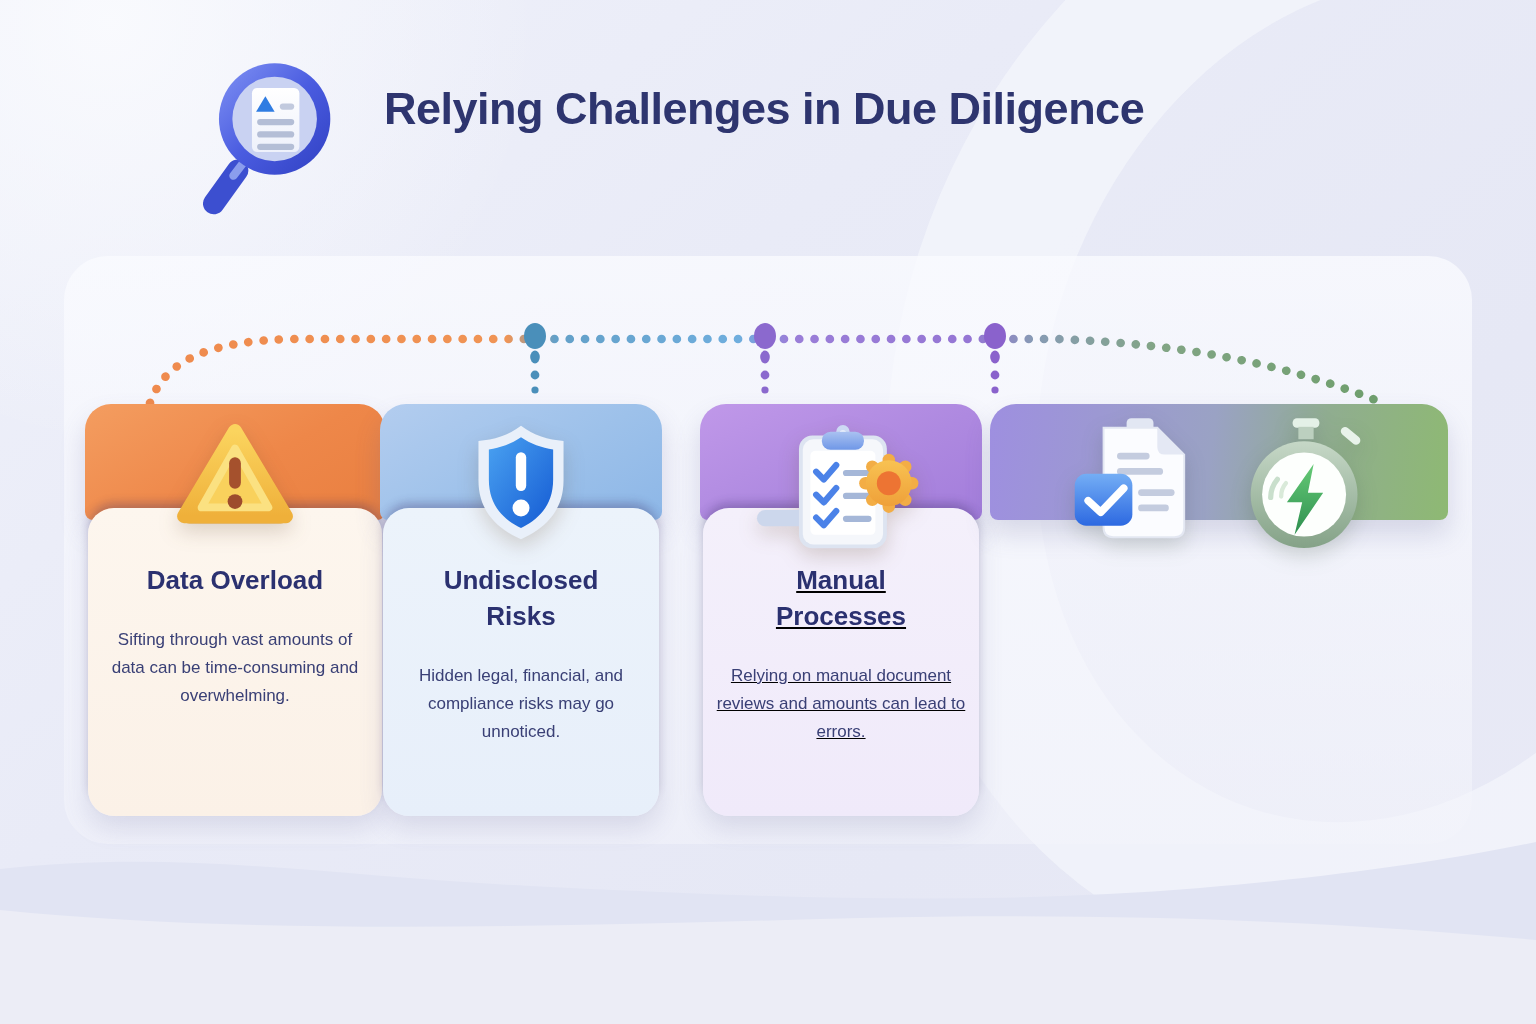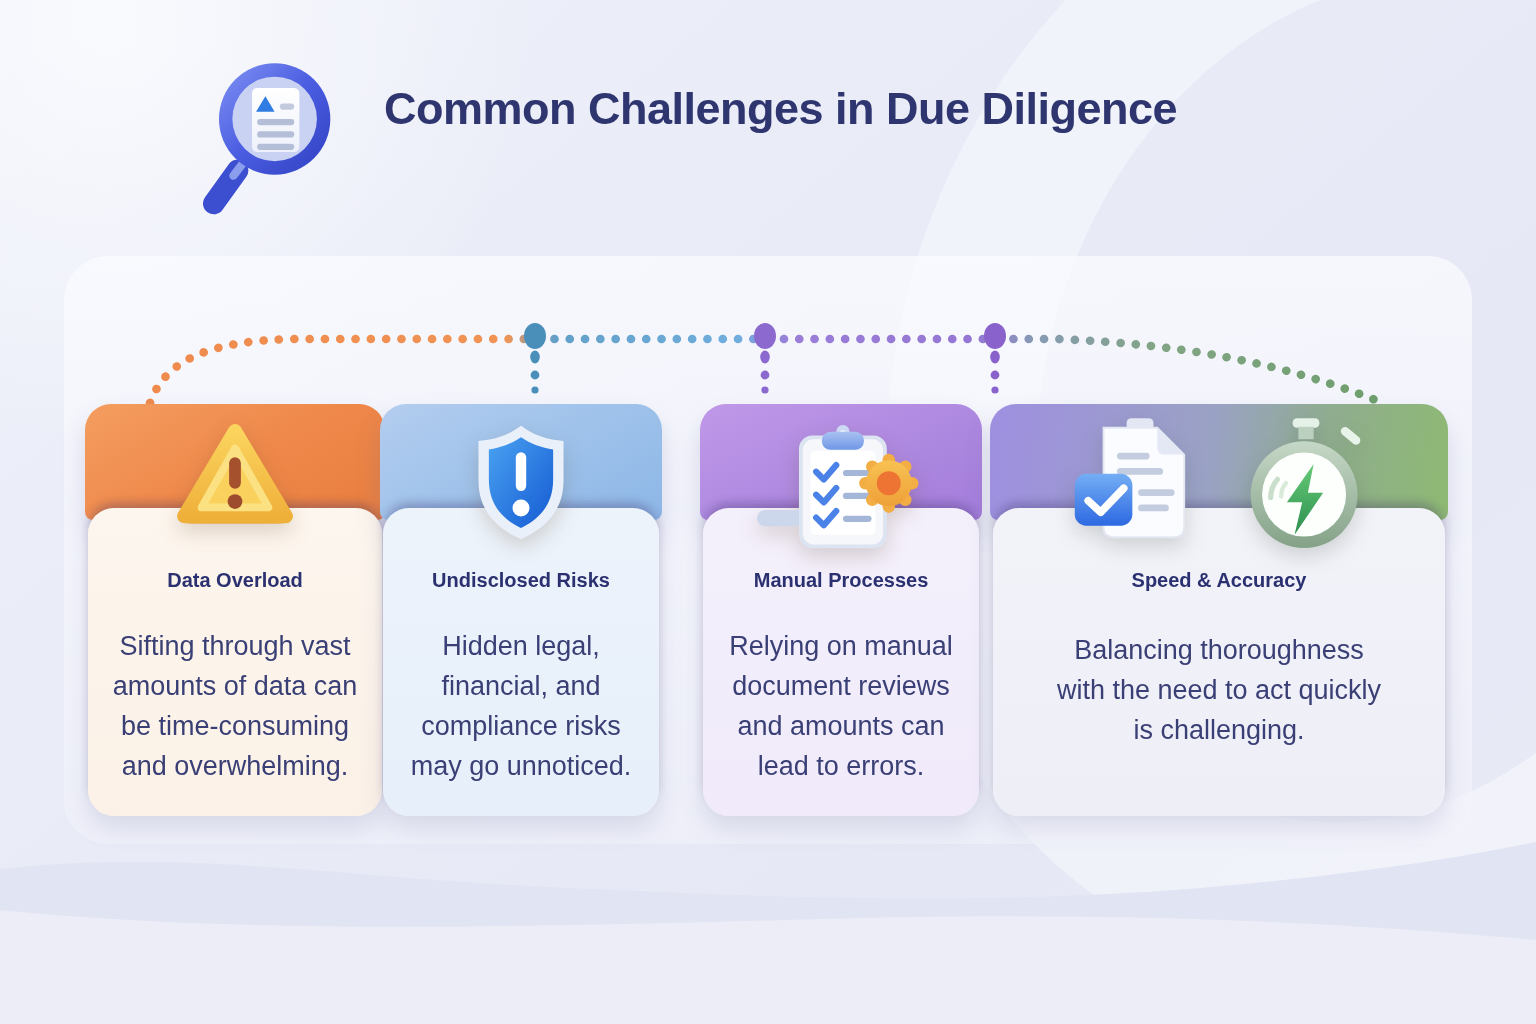--- a/index.html
+++ b/index.html
@@ -45,24 +45,24 @@
   .hdr-1{background:linear-gradient(150deg,#b3cdef 0%,#9dc1ea 55%,#8db7e7 100%);}
   .hdr-2{background:linear-gradient(155deg,#c098e9 0%,#ae89e0 55%,#a37ddb 100%);}
   .hdr-3{background:linear-gradient(97deg,#9e8fe0 0%,#9aa2c4 48%,#90ad90 72%,#8eb973 100%);}
   .card-body{
     position:absolute;left:3px;right:3px;top:104px;bottom:0;border-radius:26px;
     box-shadow:0 -7px 10px -2px rgba(58,45,104,.30), 0 12px 24px rgba(96,96,150,.16);
     padding:54px 10px 10px 10px;box-sizing:border-box;text-align:center;
   }
   .body-0{background:linear-gradient(180deg,#fdf6ee,#fbf1e7);}
   .body-1{background:linear-gradient(180deg,#ecf3fb,#e7effa);}
-  .body-2{background:linear-gradient(180deg,#f4f0fb,#f0eafa);}
+  .body-2{background:linear-gradient(180deg,#f4f0fb,#f0eafa);text-decoration:underline;}
   .body-3{background:linear-gradient(180deg,#f2f2f9,#eeeef7);}
-  .card-title{margin:0;font-size:20px;line-height:36px;font-weight:bold;color:#2b3170;}
-  .card-desc{margin:28px auto 0;font-size:27px;line-height:40px;color:#3a4076;}
+  .card-title{margin:0;font-size:26px;line-height:36px;font-weight:bold;color:#2b3170;}
+  .card-desc{margin:28px auto 0;font-size:17px;line-height:28px;color:#3a4076;}
   .card-0 .card-desc{max-width:264px;}
   .card-1 .card-desc{max-width:258px;}
   .card-2 .card-desc{max-width:256px;}
   .card-3 .card-desc{max-width:340px;margin-top:32px;}
   .card-1 .card-title,.card-2 .card-title{max-width:220px;margin:0 auto;}
   .card-icon{position:absolute;top:18px;left:50%;transform:translateX(-50%);z-index:3;}
   .card-icon svg{display:block;filter:drop-shadow(0 8px 10px rgba(90,60,30,.20));}
   .dual-icons{position:absolute;top:14px;left:0;right:0;z-index:3;display:flex;justify-content:center;gap:30px;}
   .dual-icons .ico{filter:drop-shadow(0 8px 10px rgba(60,80,60,.20));}
 </style>
@@ -96,21 +96,21 @@
       <circle cx="72" cy="62" r="54" fill="url(#ringGrad)"></circle>
       <circle cx="72" cy="62" r="41" fill="#c9d2f2"></circle>
       <rect x="50" y="32" width="46" height="62" rx="5" fill="url(#pageGrad)"></rect>
       <polygon points="63,40 72,55 54,55" fill="#2f7ce2"></polygon>
       <rect x="77" y="47" width="14" height="6" rx="3" fill="#c2cade"></rect>
       <rect x="55" y="62" width="36" height="6" rx="3" fill="#b4bed6"></rect>
       <rect x="55" y="74" width="36" height="6" rx="3" fill="#b4bed6"></rect>
       <rect x="55" y="86" width="36" height="6" rx="3" fill="#b4bed6"></rect>
     </svg>
   </div>
-  <h1 class="title"><span>Common Challenges in Due Diligence</span><br>
+  <h1 class="title"><span>Relying Challenges in Due Diligence</span><br>
   </h1>
 
   <div class="panel"></div>
 
   <svg class="connector" viewBox="0 0 1536 1024">
     <defs>
       <linearGradient id="connGrad" gradientUnits="userSpaceOnUse" x1="150" y1="0" x2="1378" y2="0">
         <stop offset="0" stop-color="#ef8a4d"></stop>
         <stop offset="0.29" stop-color="#f09455"></stop>
         <stop offset="0.33" stop-color="#63a0c8"></stop>
@@ -271,19 +271,15 @@
           <rect x="58" y="9" width="16" height="13" fill="#bcd0bf"></rect>
           <rect x="101" y="14" width="24" height="9" rx="4.5" fill="#e8f3ea" transform="rotate(40 113 18)"></rect>
           <circle cx="64" cy="80" r="56" fill="url(#watchRing)"></circle>
           <circle cx="64" cy="80" r="44" fill="#fdfffd"></circle>
           <path d="M36,64 a30,30 0 0 0 -7,19" stroke="#c9dfcc" stroke-width="5.5" fill="none" stroke-linecap="round"></path>
           <path d="M45,68 a21,21 0 0 0 -5,14" stroke="#d9ead9" stroke-width="4.5" fill="none" stroke-linecap="round"></path>
           <path d="M74,48 L46,88 h16 l-8,34 l30,-44 h-16 Z" fill="url(#boltGrad)"></path>
         </svg>
       </span>
     </div>
-    <div class="card-body body-3">
-      <h2 class="card-title">Speed &amp; Accuracy</h2>
-      <p class="card-desc">Balancing thoroughness with the need to act quickly is challenging.</p>
-    </div>
   </section>
 
 </div>
 
 </body></html>

